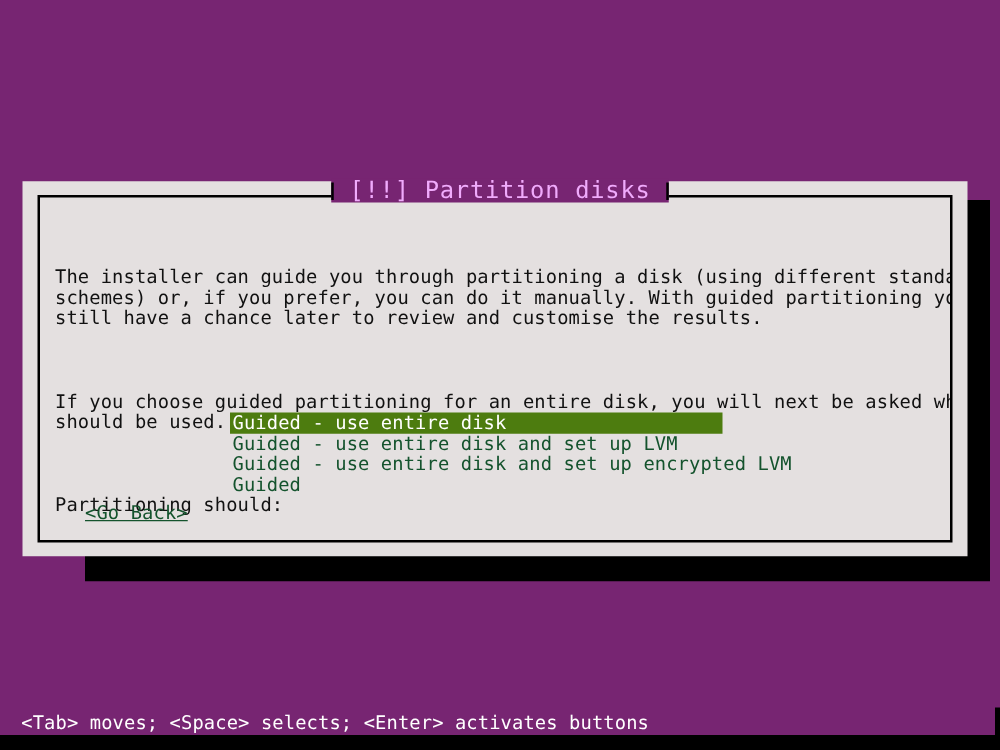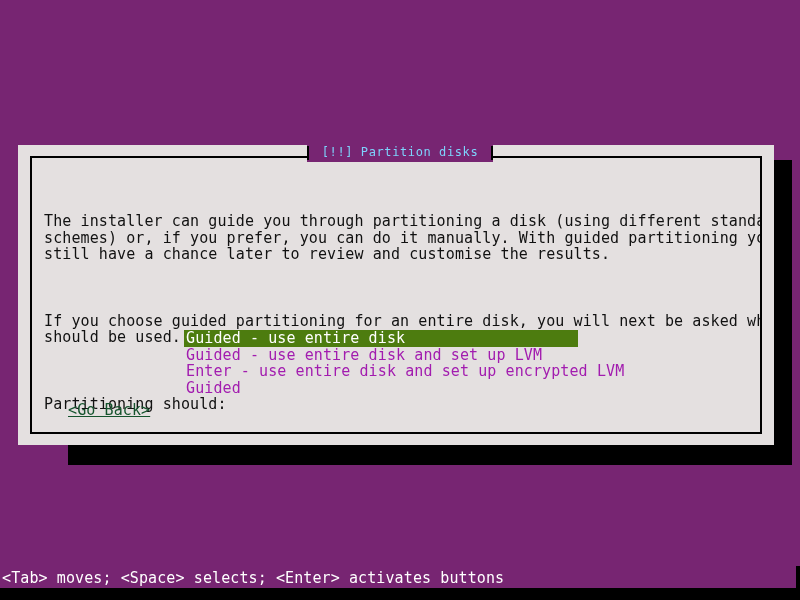--- a/index.html
+++ b/index.html
@@ -81,22 +81,22 @@
   .title-tick {
     position: absolute;
     top: 3px;
     width: 2px;
     height: 14px;
     background: #000000;
   }
   .title-tick.left  { left: 0px; }
   .title-tick.right { right: 0px; }
   .dialog-title {
-    color: #7dd3fc;
-    font-size: 12px;
+    color: #f0abfc;
+    font-size: 19px;
     line-height: 19px;
     letter-spacing: 0.6px;
     white-space: nowrap;
     padding: 0 6px;
   }
 
   
   .body-text {
     position: absolute;
     left: 12px;
@@ -118,21 +118,21 @@
   .menu {
     position: absolute;
     left: 152px;
     top: 172px;
     width: 394px;
   }
   .menu-item {
     font-size: 15px;
     line-height: 16.6px;
     height: 16.6px;
-    color: #a21caf;
+    color: #14532d;
     white-space: pre;
     padding-left: 2px;
     letter-spacing: 0.1px;
   }
   .menu-item.selected {
     background: #4d7c0f;
     color: #ffffff;
     width: 394px;
     box-sizing: border-box;
   }
@@ -155,21 +155,21 @@
     position: absolute;
     left: 0;
     bottom: 12px;
     width: 800px;
     height: 20px;
     color: #ffffff;
     font-size: 15px;
     line-height: 20px;
     white-space: pre;
     letter-spacing: 0.1px;
-    padding-left: 2px;
+    padding-left: 17px;
     box-sizing: border-box;
   }
   .bottom-black {
     position: absolute;
     left: 0;
     bottom: 0;
     width: 800px;
     height: 12px;
     background: #000000;
   }
@@ -197,21 +197,21 @@
 schemes) or, if you prefer, you can do it manually. With guided partitioning you will
 still have a chance later to review and customise the results.</p>
         <p class="para">If you choose guided partitioning for an entire disk, you will next be asked which disk
 should be used.</p>
         <p class="para tight">Partitioning should:</p>
       </div>
 
       <div class="menu">
         <div class="menu-item selected">Guided - use entire disk</div>
         <div class="menu-item">Guided - use entire disk and set up LVM</div>
-        <div class="menu-item">Enter - use entire disk and set up encrypted LVM</div>
+        <div class="menu-item">Guided - use entire disk and set up encrypted LVM</div>
         <div class="menu-item">Guided</div>
       </div>
 
       <div class="go-back">&lt;Go Back&gt;</div>
 
     </div>
   </div>
 
   <div class="title-wrap">
     <div class="title-gap">

